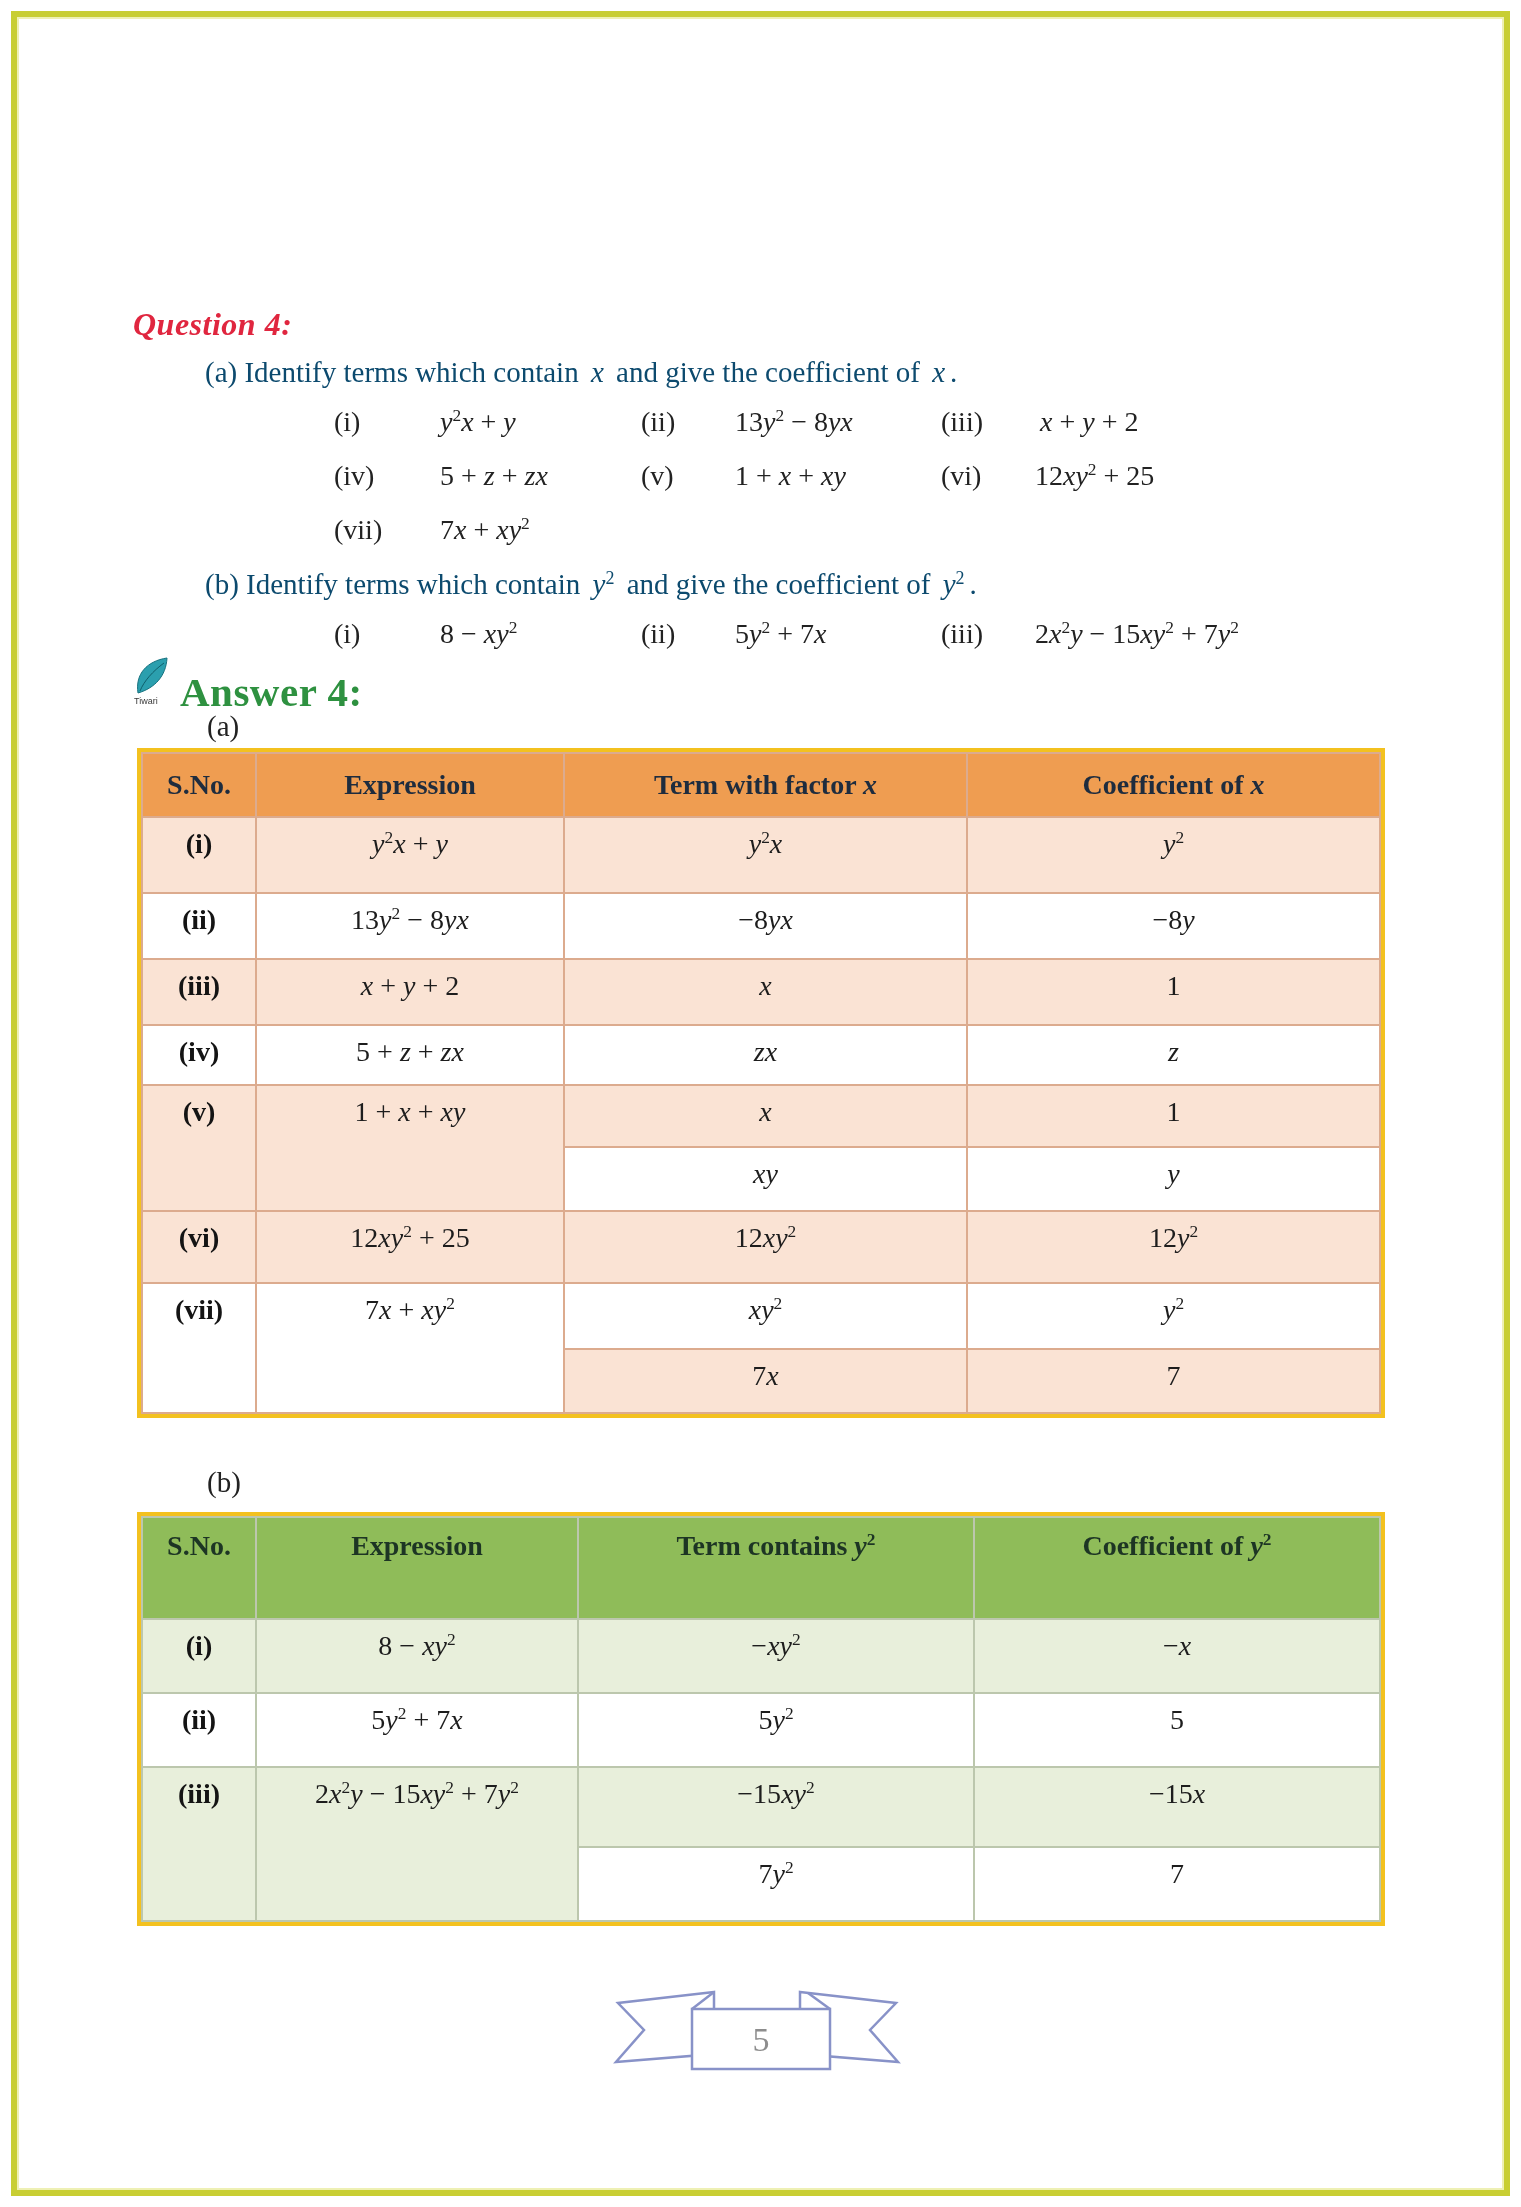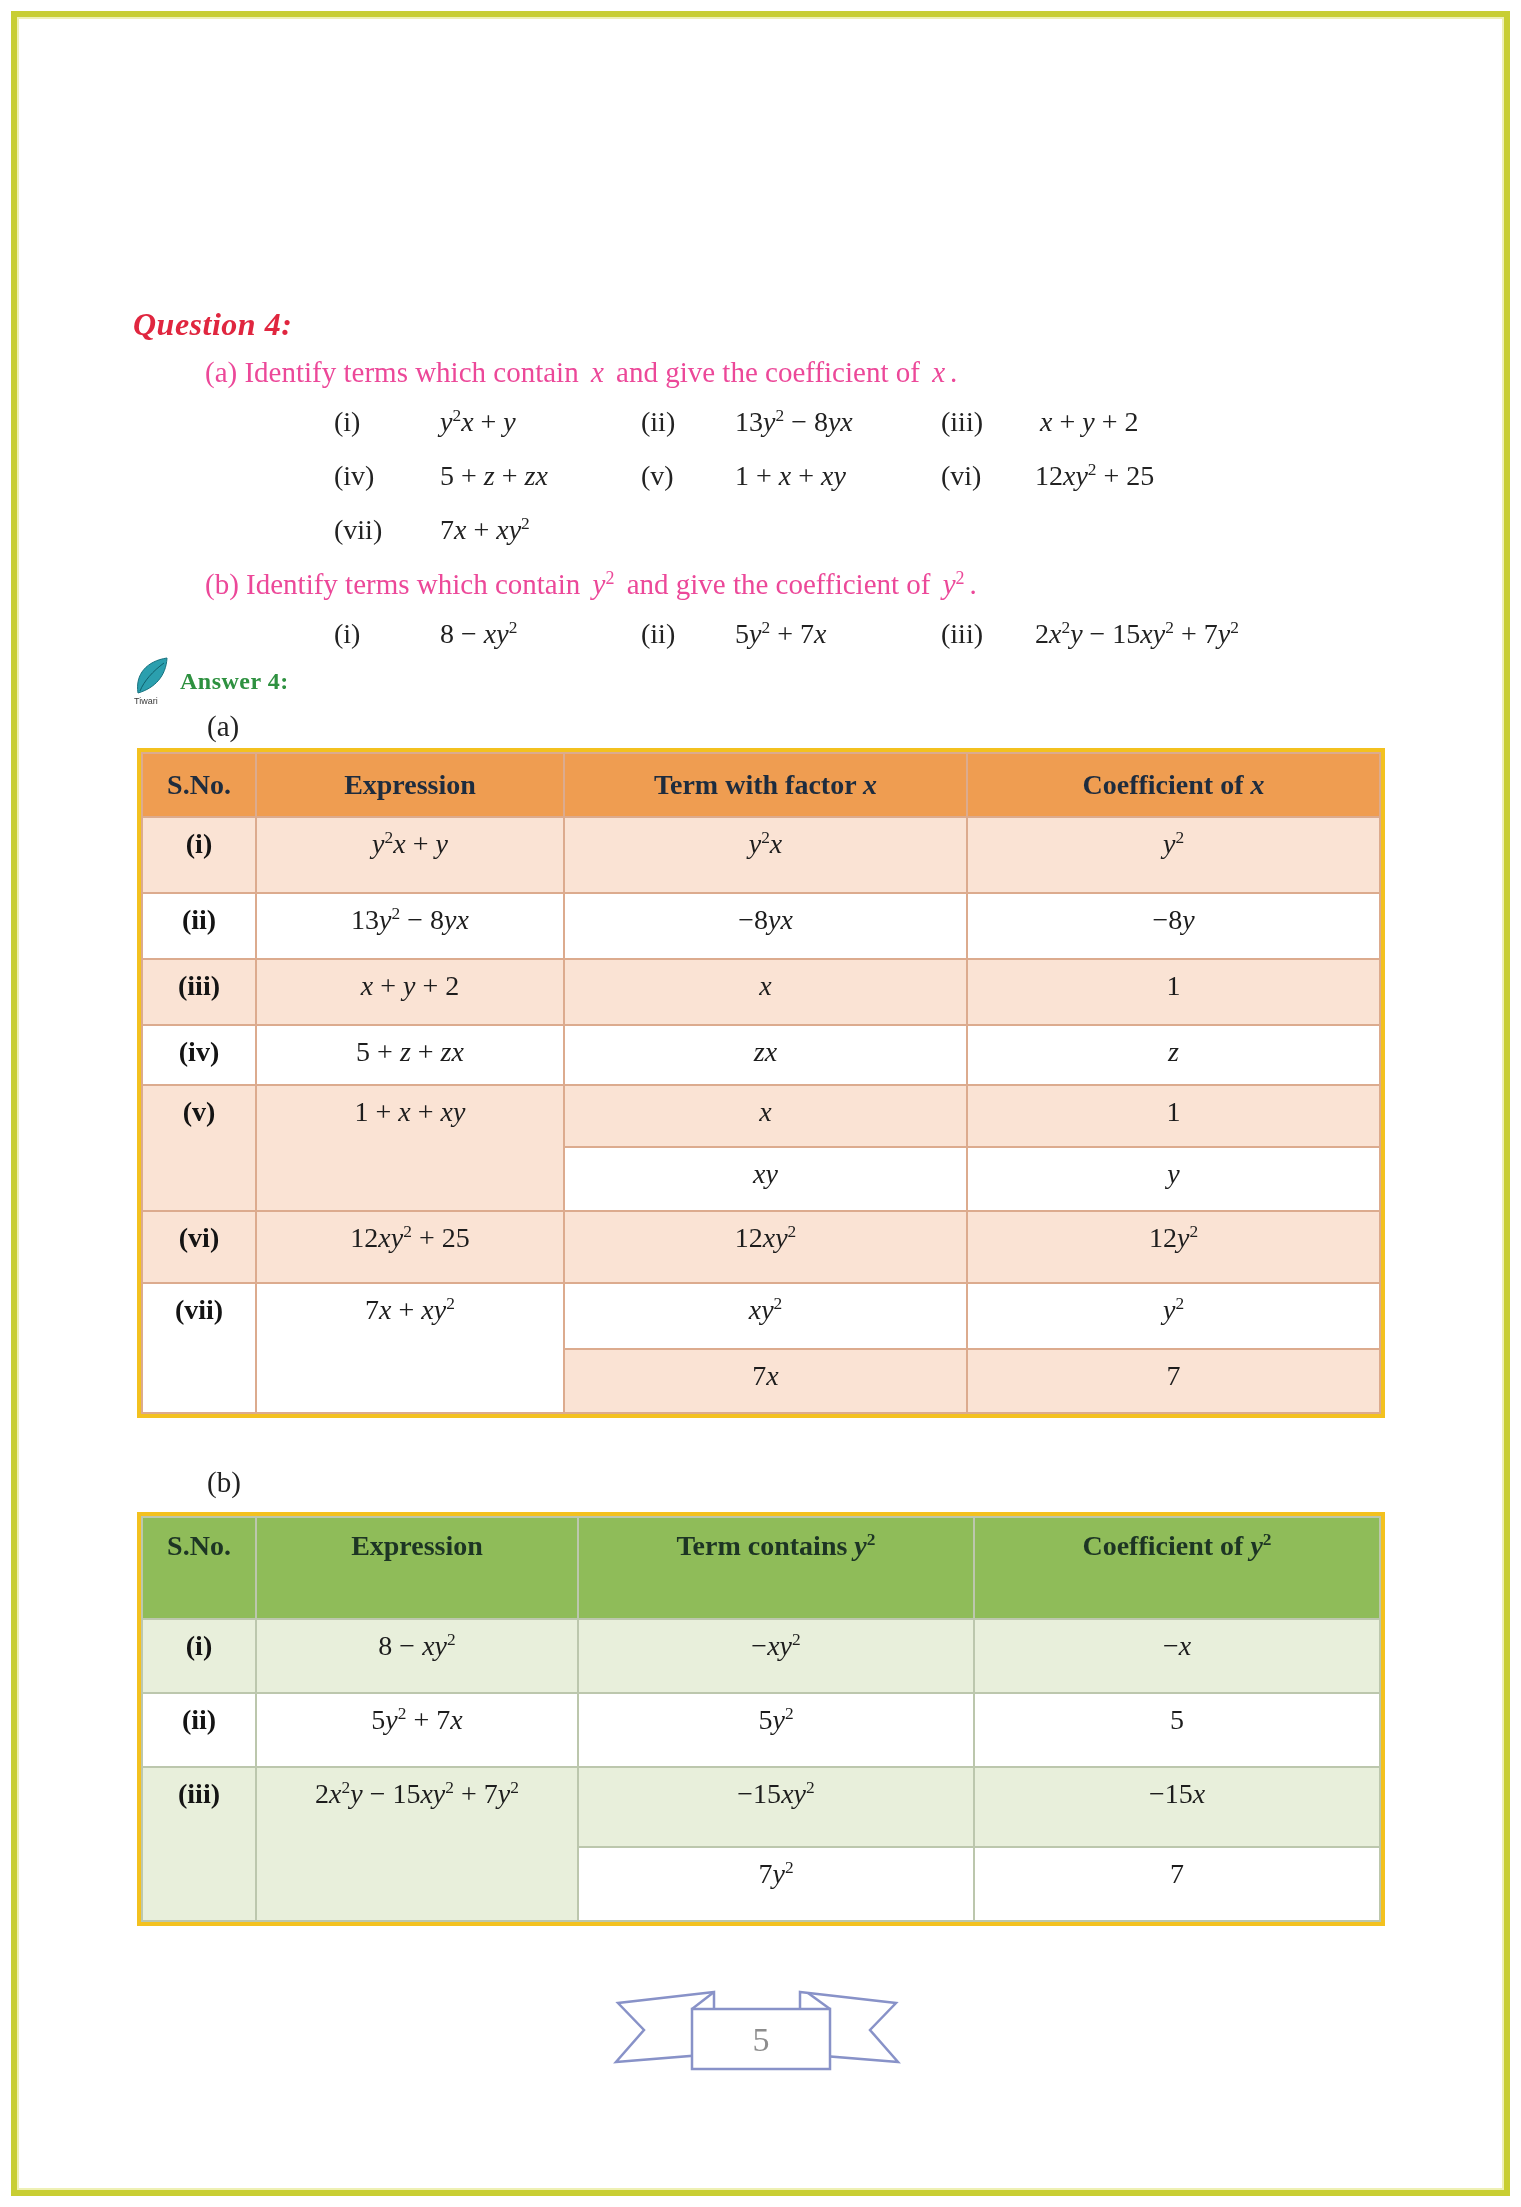--- a/index.html
+++ b/index.html
@@ -14,22 +14,22 @@
     font-family:"Liberation Serif", serif;color:#1f1f1f;overflow:hidden;
   }
   .page-frame{
     position:absolute;left:11px;top:11px;right:11px;bottom:11px;
     border:6px solid var(--c-page-border);
     box-shadow:0 0 0 2px #eef0b4 inset;
     pointer-events:none;
   }
   .abs{position:absolute;}
   .q-title{font-size:32px;font-weight:bold;color:var(--c-title-red);letter-spacing:0.5px;font-style:italic;}
-  .a-title{font-size:24px;font-weight:bold;color:var(--c-answer-green);letter-spacing:0.5px;}
-  .sentence{font-size:29px;color:#ec4899;}
+  .a-title{font-size:41px;font-weight:bold;color:var(--c-answer-green);letter-spacing:0.5px;}
+  .sentence{font-size:29px;color:#0c4a6e;}
   .sentence .m{margin:0 5px;}
   .itm{font-size:28px;color:#222;}
   .label{font-size:29px;color:#222;}
   .m i{font-style:italic;font-family:"Liberation Serif", serif;}
   sup{font-size:62%;vertical-align:baseline;position:relative;top:-0.55em;}
 
   .tablewrap{position:absolute;border:4px solid var(--c-table-gold-border);background:#14532d;}
   .tw-a{left:137px;top:748px;width:1240px;}
   .tw-b{left:137px;top:1512px;width:1240px;}
   table.tbl{border-collapse:collapse;width:100%;table-layout:fixed;}

